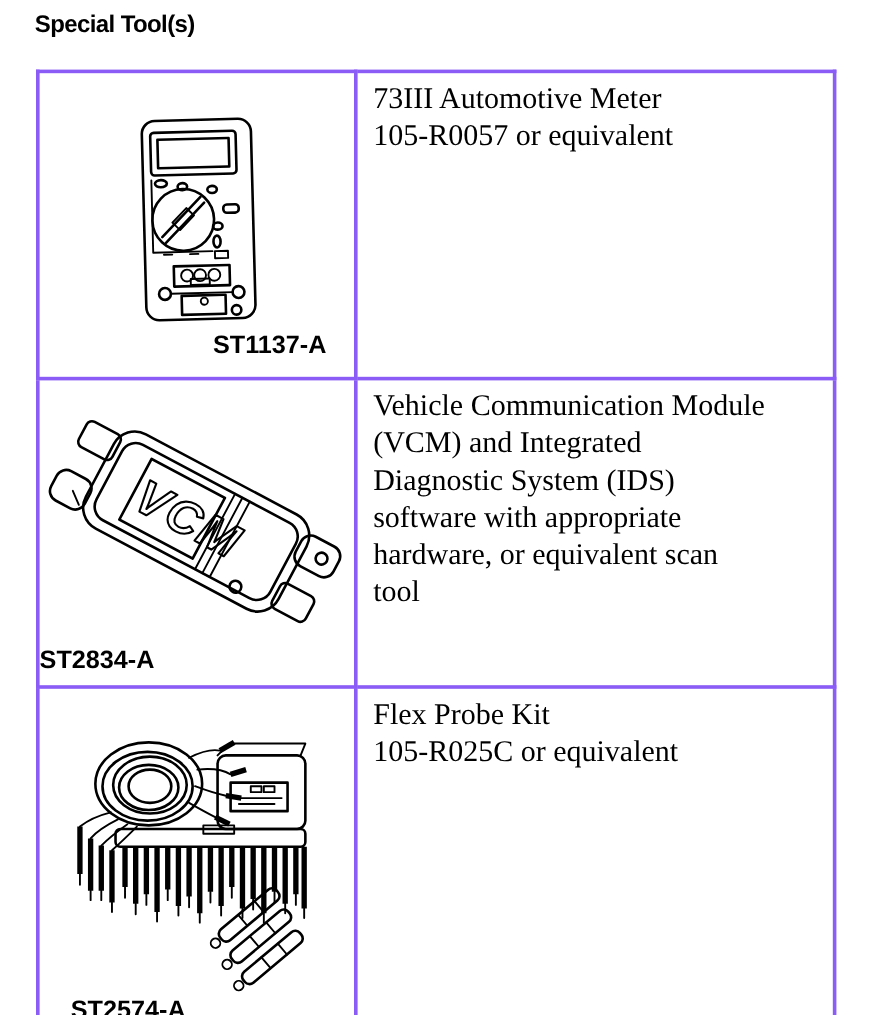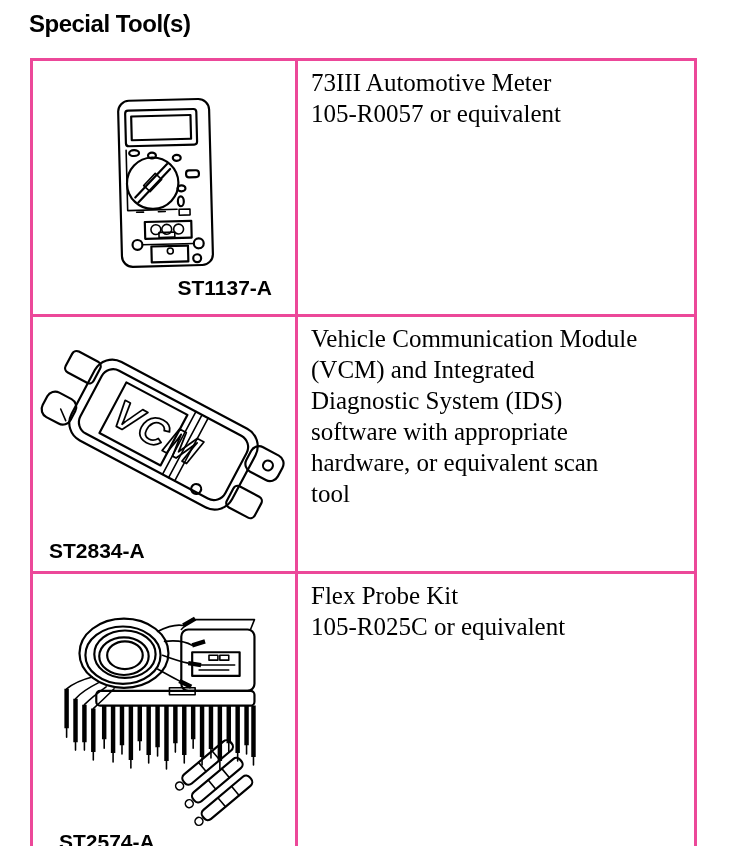--- a/index.html
+++ b/index.html
@@ -4,44 +4,44 @@
 <style>
   * { margin:0; padding:0; box-sizing:border-box; }
   html,body { background:#ffffff; }
   body {
     width:736px; height:846px; position:relative; overflow:hidden;
     font-family:"Liberation Serif", serif; color:#000;
   }
   .page-title {
     position:absolute; left:29px; top:10px;
     font-family:"Liberation Sans", sans-serif;
-    font-weight:bold; font-size:24px; letter-spacing:-0.5px;
+    font-weight:bold; font-size:20px; letter-spacing:-0.5px;
   }
   table.tools {
     position:absolute; left:30px; top:58px;
     border-collapse:collapse; table-layout:fixed;
   }
-  table.tools td { border:3px solid #ec4899; vertical-align:top; }
+  table.tools td { border:3px solid #8b5cf6; vertical-align:top; }
   td.img-cell { width:265px; position:relative; padding:0; }
   td.desc-cell {
     width:399px;
     font-size:25px; line-height:31px;
     padding:6px 8px 6px 13px;
     white-space:pre-line;
   }
   tr.row-1 td { height:256px; }
   tr.row-2 td { height:257px; }
   tr.row-3 td { height:287px; }
   .tool-id {
     position:absolute;
     font-family:"Liberation Sans", sans-serif;
     font-weight:bold; font-size:21px; letter-spacing:0px;
   }
   .tool-id.id-1 { right:23px; bottom:14px;margin-top:16px; }
-  .tool-id.id-2 { left:16px; bottom:8px; }
+  .tool-id.id-2 { left:0; bottom:8px; }
   .tool-id.id-3 { left:26px; bottom:4px; }
   svg.illus { position:absolute; left:0; top:0; width:100%; height:100%; display:block; }
   svg.illus .ln { fill:none; stroke:#000; stroke-width:2.2; stroke-linecap:round; stroke-linejoin:round; }
   svg.illus .thin { fill:none; stroke:#000; stroke-width:1.6; stroke-linecap:round; }
   svg.illus .thick { fill:none; stroke:#000; stroke-width:4.5; stroke-linecap:butt; }
   svg.illus text {
     font-family:"Liberation Sans", sans-serif;
     font-style:italic; font-weight:bold; font-size:40px;
     fill:none; stroke:#000; stroke-width:1.8;
     letter-spacing:2px;

